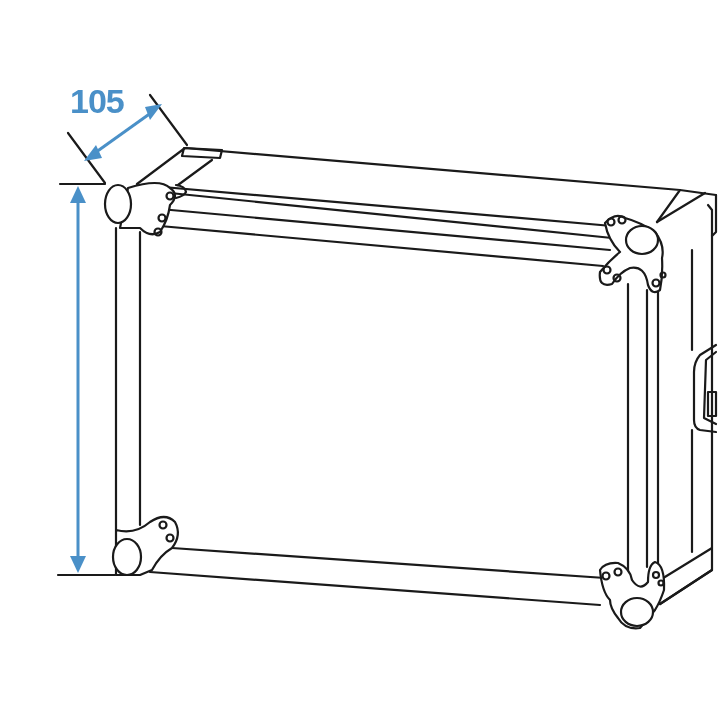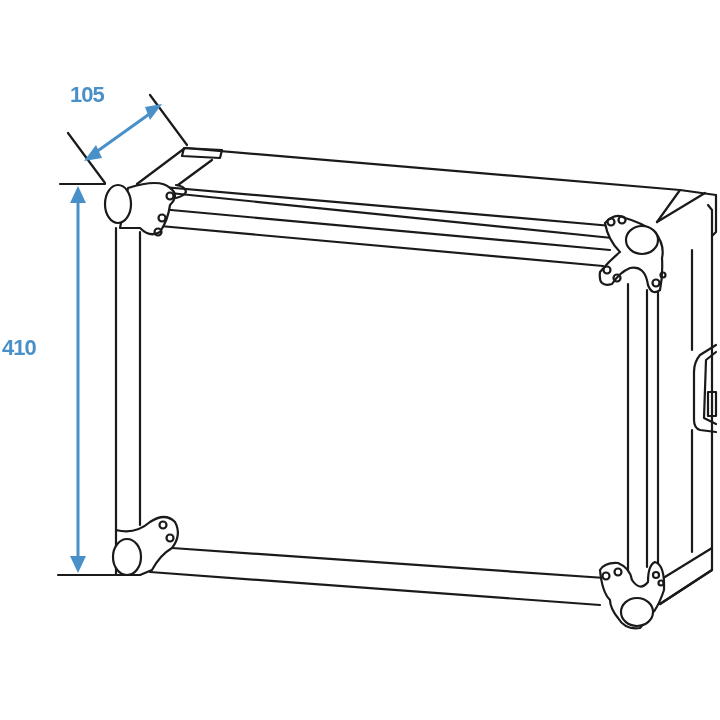--- a/index.html
+++ b/index.html
@@ -1,20 +1,20 @@
 <!DOCTYPE html>
 <html><head>
 <meta charset="utf-8">
 <style>
   html, body { margin: 0; padding: 0; background: #ffffff; }
   body { width: 720px; height: 720px; position: relative; overflow: hidden;
          font-family: "Liberation Sans", sans-serif; }
   #drawing { position: absolute; left: 0; top: 0; width: 720px; height: 720px; }
   .dim-label { position: absolute; font-family: "Liberation Sans", sans-serif;
-               font-weight: bold; font-size: 22px; color: #4a90c8; letter-spacing: -1px; text-align: right; }
+               font-weight: bold; font-size: 34px; color: #4a90c8; letter-spacing: -1px; text-align: right; }
   #label-depth { left: 70px; top: 82px; }
   #label-height { left: 2px; top: 335px; }
   .ln { fill: none; stroke: #1a1a1a; stroke-width: 2.2; stroke-linejoin: round; stroke-linecap: round; }
   .lnf { fill: #ffffff; stroke: #1a1a1a; stroke-width: 2.2; stroke-linejoin: round; }
   .dim { stroke: #4a90c8; stroke-width: 3; fill: none; }
   .arrow { fill: #4a90c8; }
 </style>
 </head>
 <body>
 
@@ -106,14 +106,13 @@
       <path class="lnf" d="M600,570 Q605,562 618,563 Q630,568 632,580 Q640,592 648,582 Q648,565 655,562 Q665,565 664,590 Q660,602 655,610 L640,628 Q625,630 618,618 Q610,608 610,600 Q602,592 600,570 Z"></path>
       <circle class="ln" cx="606" cy="576" r="3.5"></circle>
       <circle class="ln" cx="618" cy="572" r="3.5"></circle>
       <circle class="ln" cx="656" cy="575" r="3"></circle>
       <circle class="ln" cx="661" cy="583" r="2.5"></circle>
       <ellipse class="lnf" cx="637" cy="612" rx="16" ry="14"></ellipse>
     </g>
   </svg>
 
   <div class="dim-label" id="label-depth">105</div>
-  <div class="dim-label" id="label-height">410</div>
 </div>
 
 </body></html>

